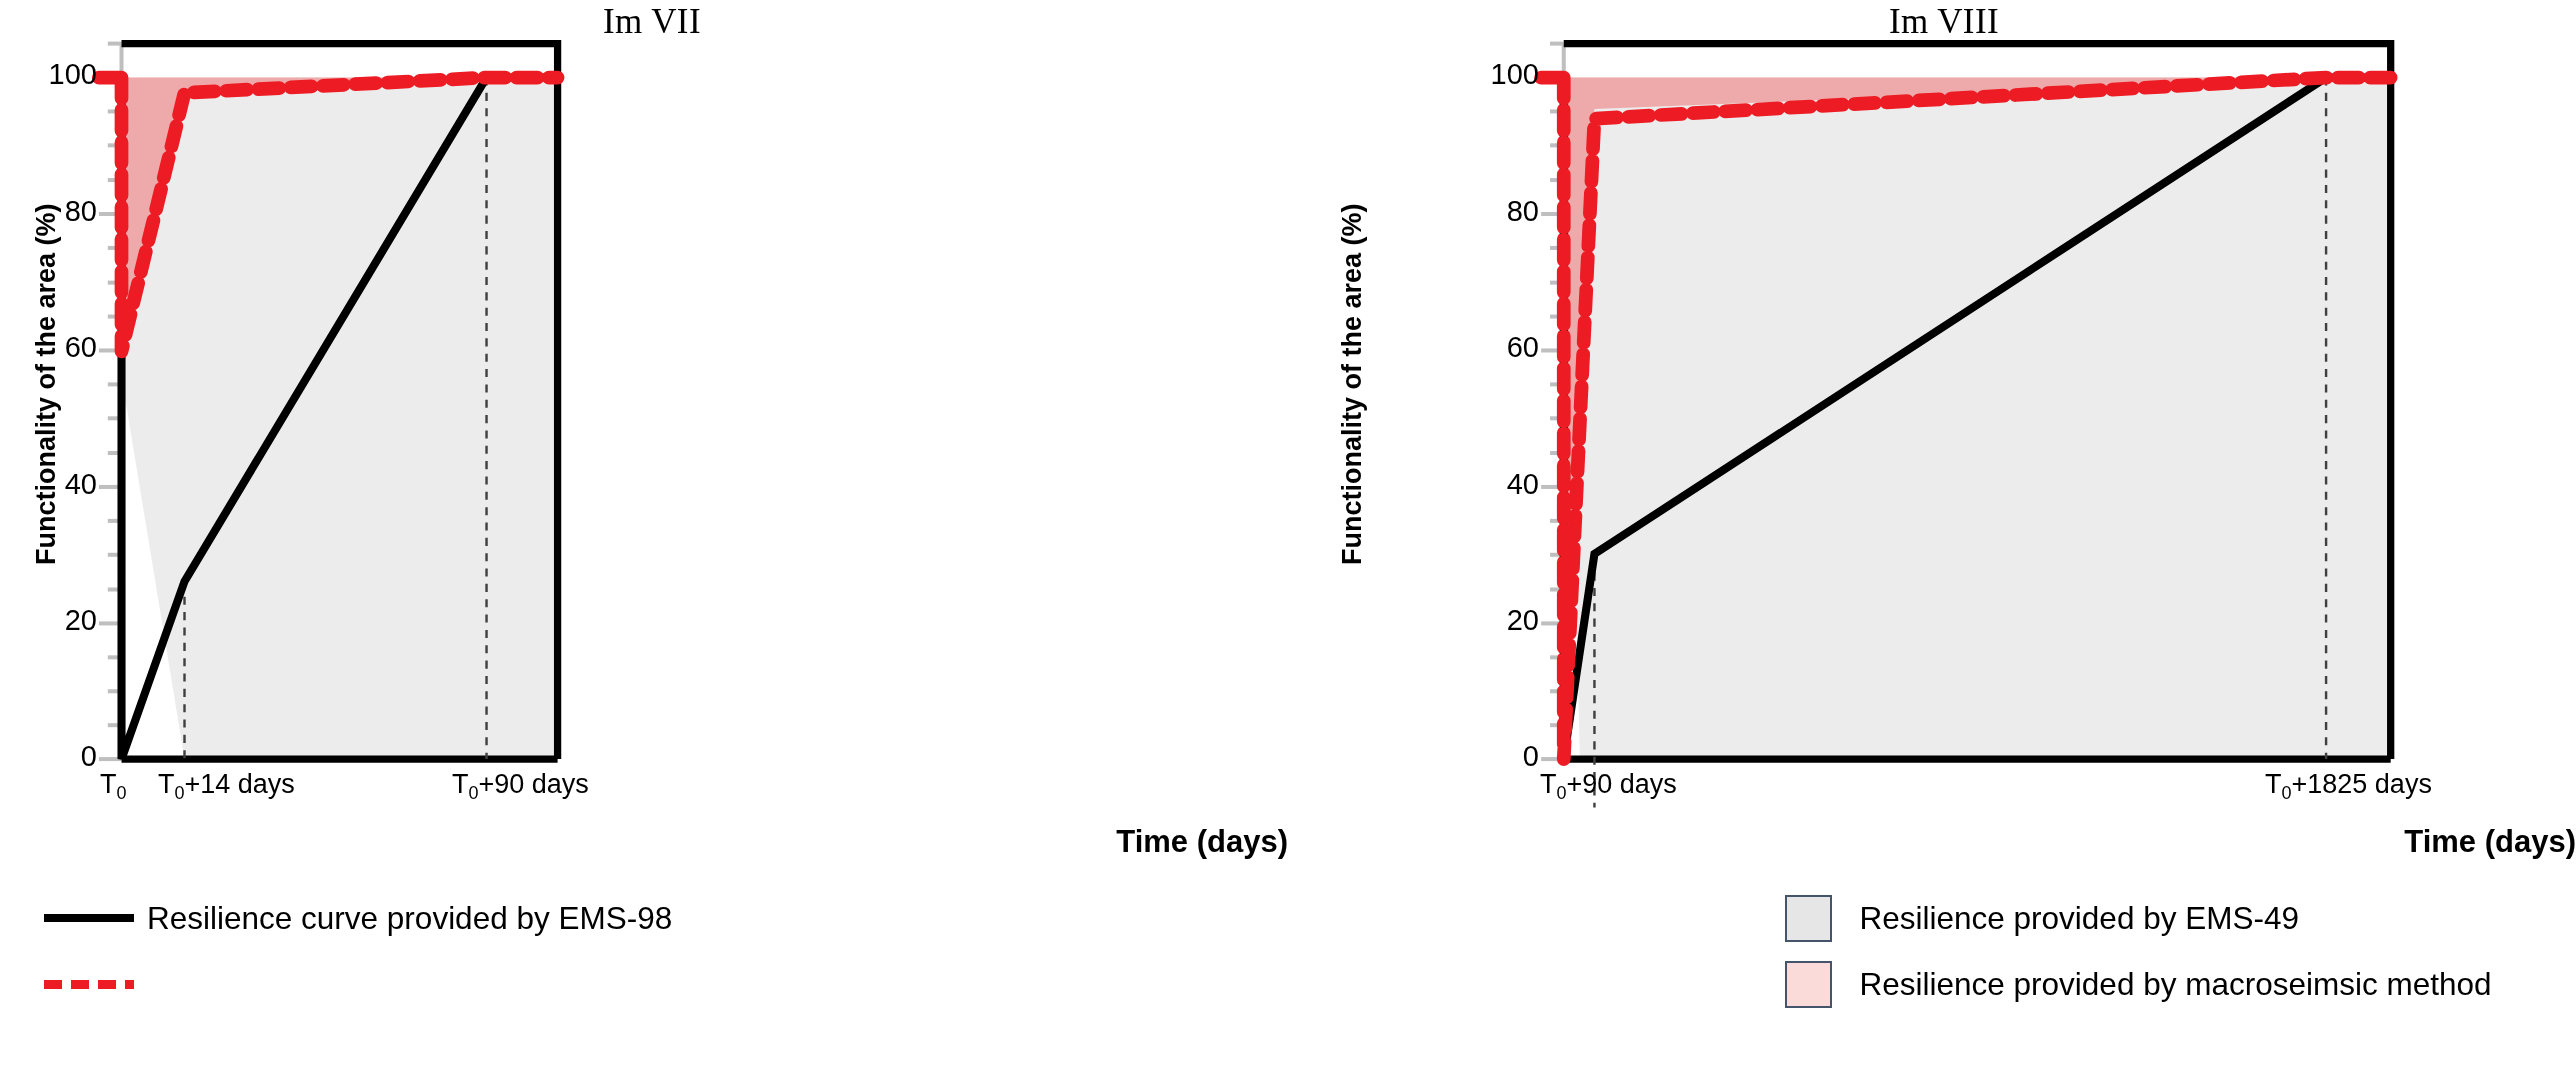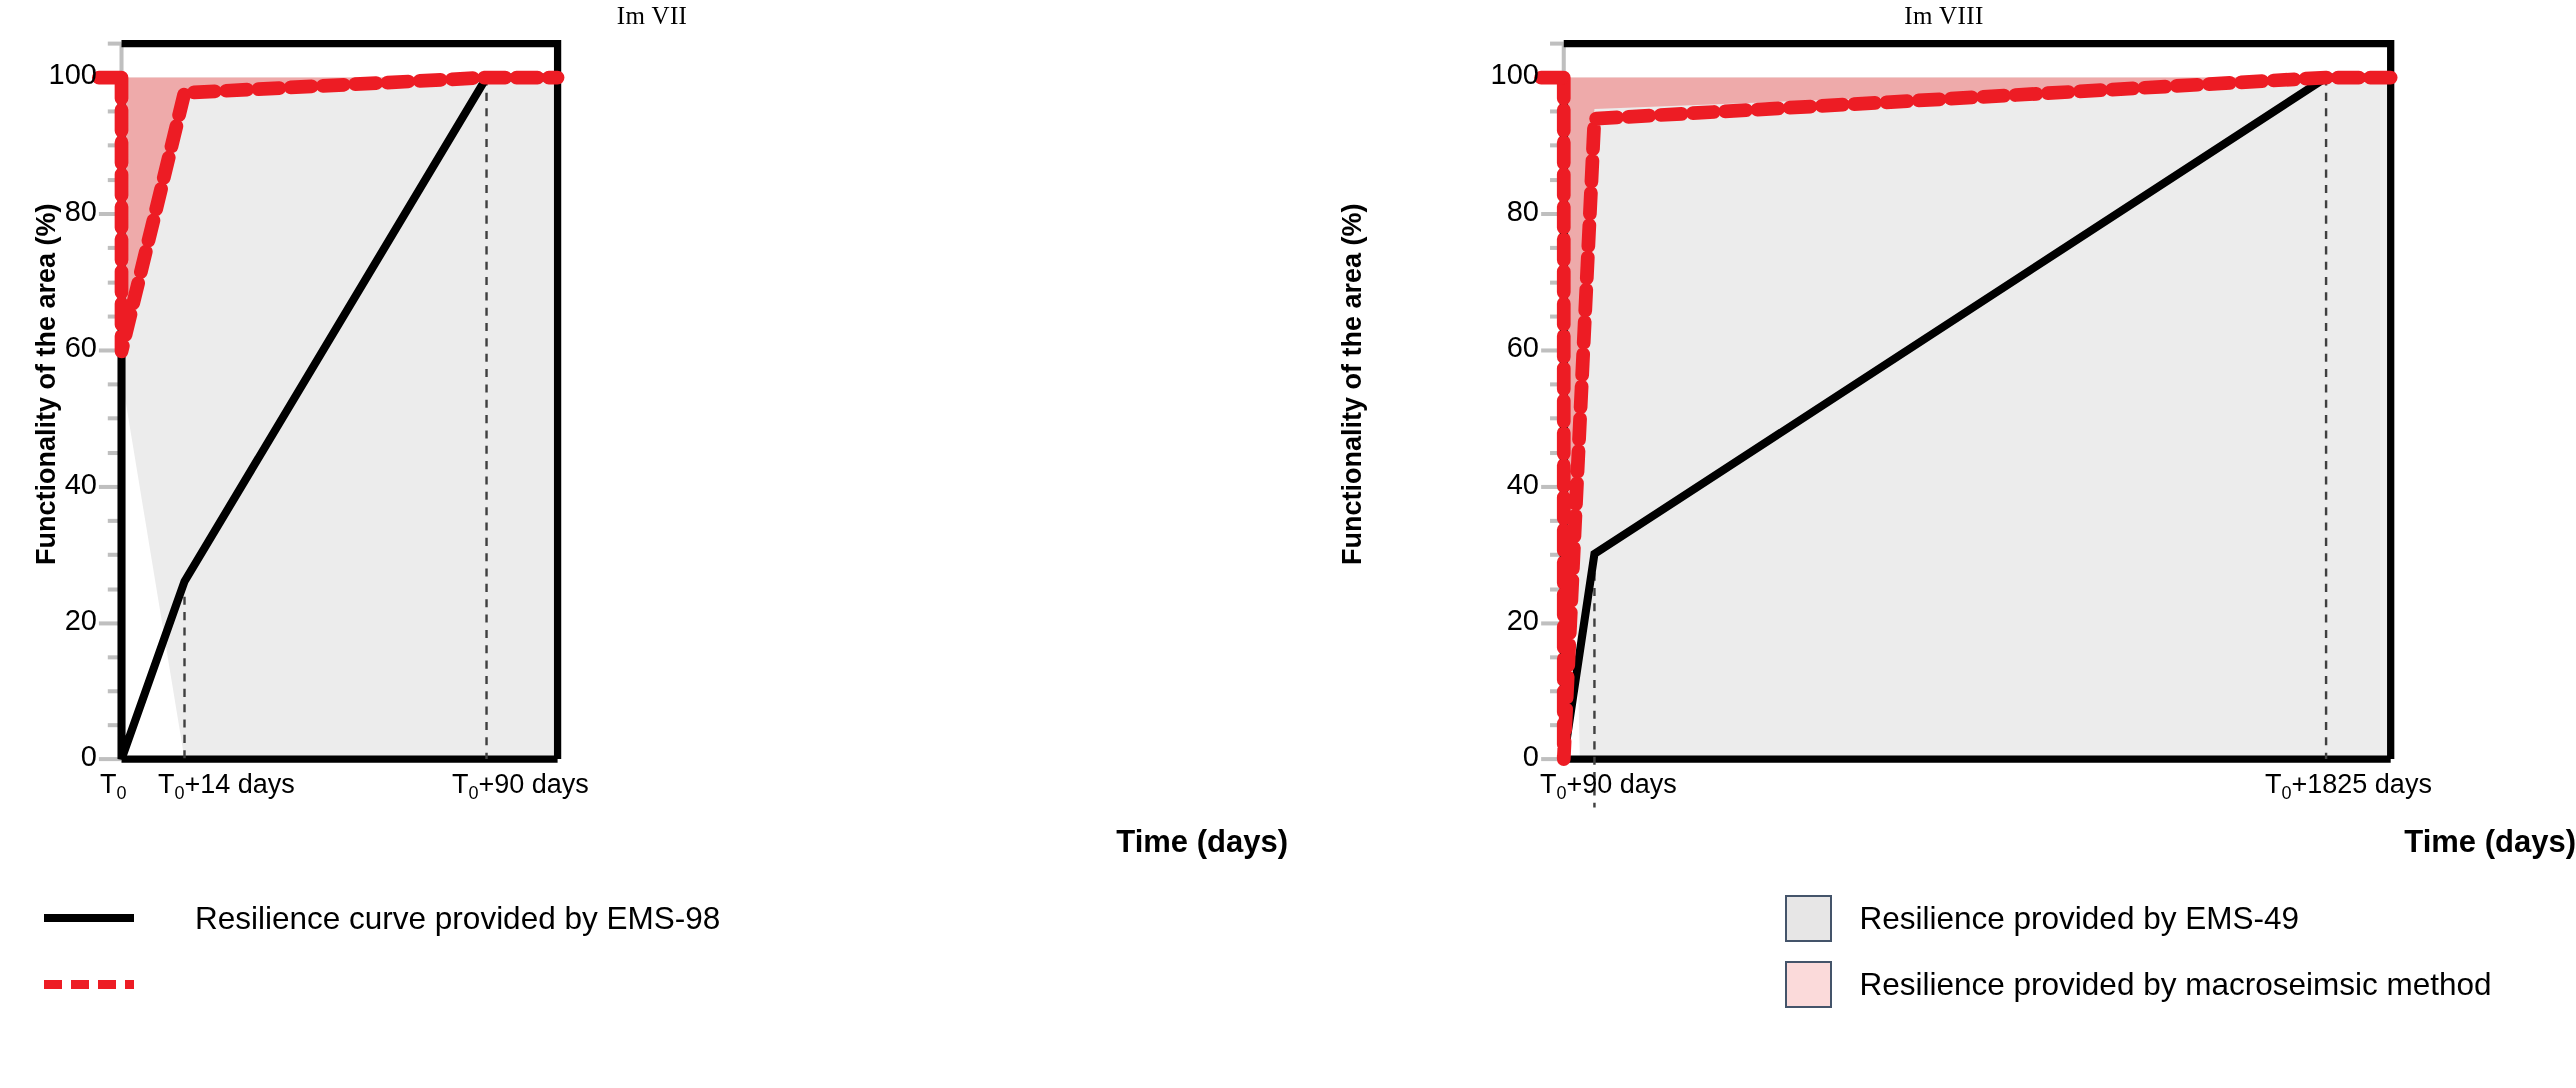--- a/index.html
+++ b/index.html
@@ -27,21 +27,21 @@
   .panel-left  { left: 0; }
   .panel-right { left: 1288px; }
 
   .panel-title {
     position: absolute;
     top: 1.6px;
     left: 0;
     width: 100%;
     text-align: center;
     font-family: "Liberation Serif", serif;
-    font-size: 25px;
+    font-size: 35px;
     color: #000000;
     letter-spacing: 0.4px;
   }
   .panel-left .panel-title  { padding-left: 16px; box-sizing: border-box; }
   .panel-right .panel-title { padding-left: 24px; box-sizing: border-box; }
 
   .plot-svg {
     position: absolute;
     left: 0;
     top: 0;
@@ -103,21 +103,21 @@
     position: absolute;
     left: 0;
     top: 885px;
     width: 100%;
   }
   .legend-row {
     display: flex;
     align-items: center;
     height: 66px;
   }
-  .panel-left .legend-row  { padding-left: 44px; gap: 48px; }
+  .panel-left .legend-row  { padding-left: 44px; }
   .panel-right .legend-row { padding-left: 497px; }
 
   .legend-key-line {
     width: 90px;
     height: 7.3px;
     background: #000000;
     margin-right: 13px;
     flex: 0 0 auto;
   }
   .legend-key-dashed {

